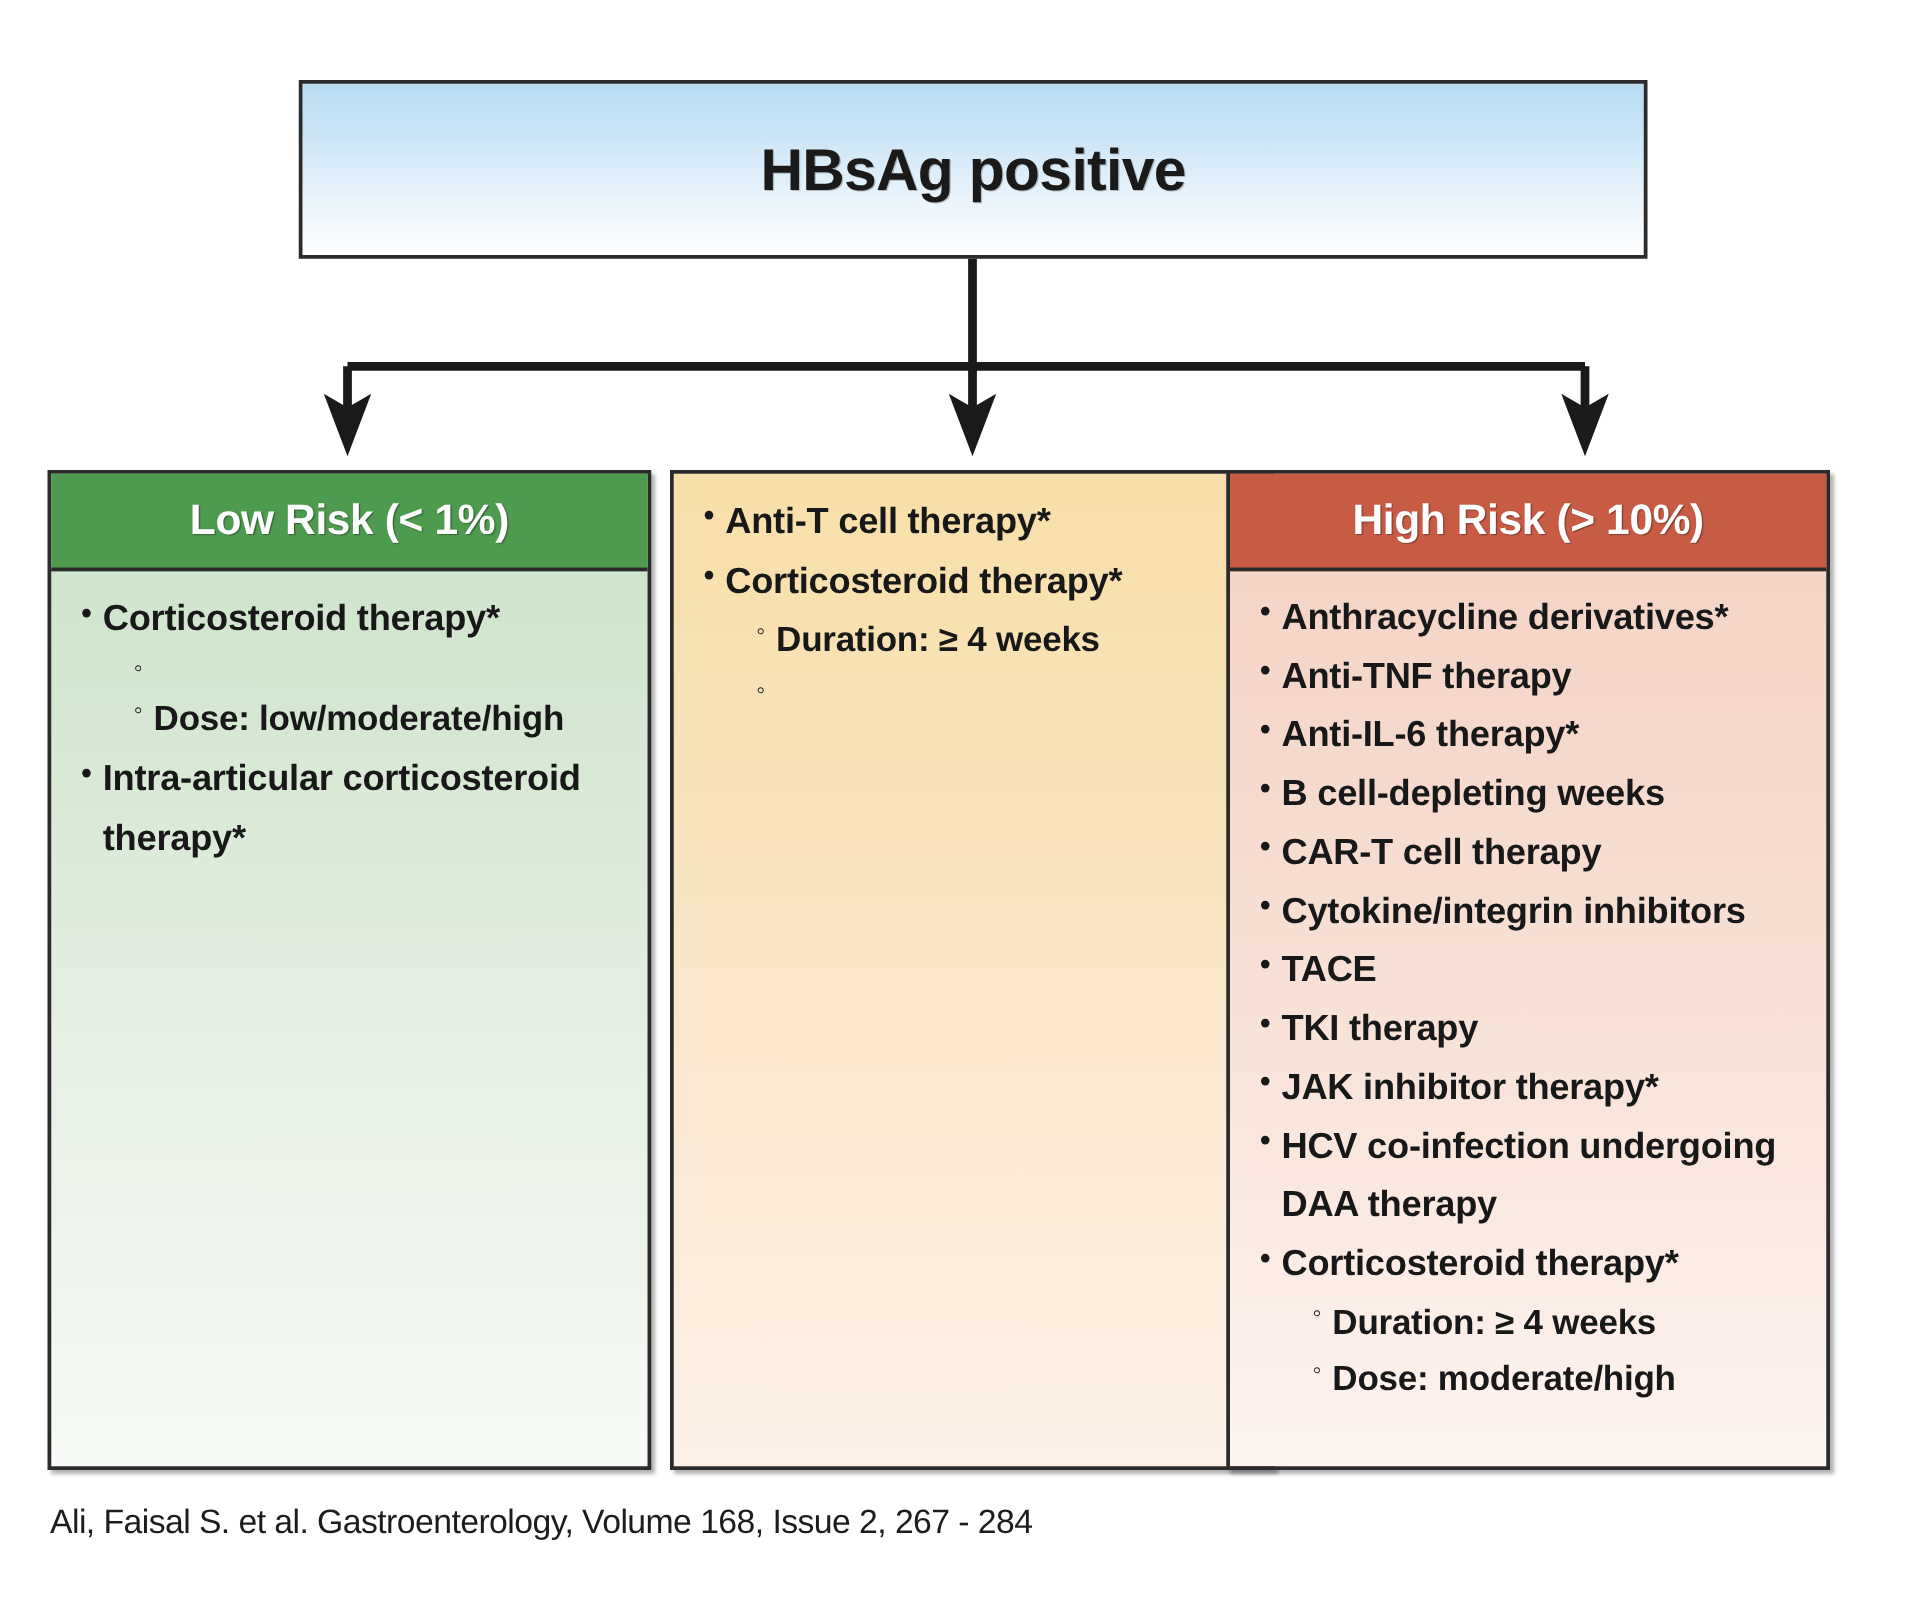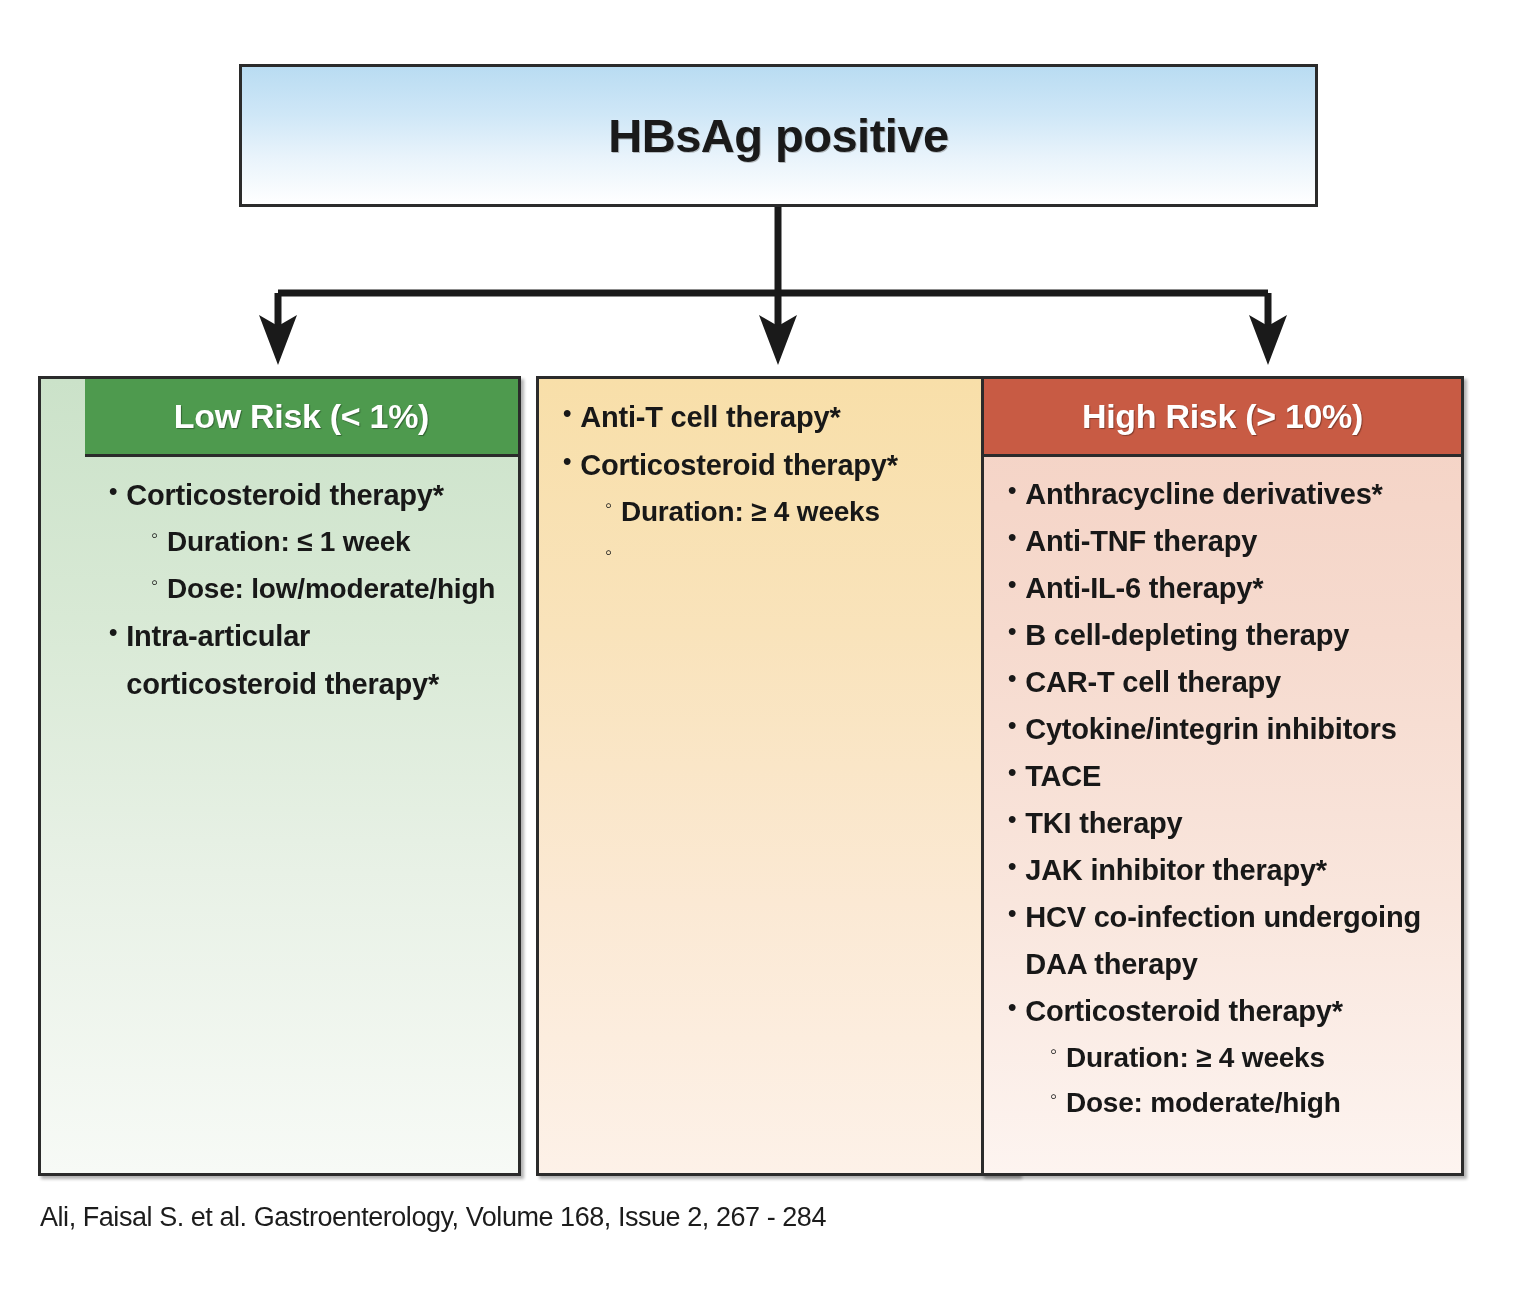--- a/index.html
+++ b/index.html
@@ -52,21 +52,21 @@
     position: absolute;
     top: 376px;
     width: 483px;
     height: 800px;
     box-sizing: border-box;
     border: 3px solid #2b2b2b;
     display: flex;
     flex-direction: column;
     box-shadow: 3px 3px 3px rgba(0,0,0,0.30);
   }
-  .col-low      { left: 38px;   background: linear-gradient(to bottom, #cbe2c9 0%, #d8e9d5 30%, #e8f1e6 62%, #f7faf6 100%); padding-left: 44px; }
+  .col-low      { left: 38px;   background: linear-gradient(to bottom, #cbe2c9 0%, #d8e9d5 30%, #e8f1e6 62%, #f7faf6 100%); }
   .col-moderate { left: 536px;  background: linear-gradient(to bottom, #f8dfa9 0%, #f9e3bb 32%, #fbe9d4 66%, #fdf1e8 100%); }
   .col-high     { left: 981px; background: linear-gradient(to bottom, #f4d2c4 0%, #f6dace 32%, #f9e6dd 66%, #fdf4f0 100%); }
 
   .col-header {
     height: 78px;
     flex: 0 0 78px;
     box-sizing: border-box;
     display: flex;
     align-items: center;
     justify-content: center;
@@ -170,21 +170,20 @@
 
 <div class="col col-low">
   <div class="col-header hdr-low">Low Risk (&lt; 1%)</div>
   <div class="col-body">
     <div class="bullet-row lvl1">
       <span class="bullet-glyph">•</span>
       <span class="bullet-text">Corticosteroid therapy*</span>
     </div>
     <div class="bullet-row lvl2">
       <span class="bullet-glyph">◦</span>
-      <span class="bullet-text">Duration: ≤ 1 week</span>
     </div>
     <div class="bullet-row lvl2">
       <span class="bullet-glyph">◦</span>
       <span class="bullet-text">Dose: low/moderate/high</span>
     </div>
     <div class="bullet-row lvl1">
       <span class="bullet-glyph">•</span>
       <span class="bullet-text">Intra-articular corticosteroid therapy*</span>
     </div>
   </div>
@@ -220,21 +219,21 @@
     <div class="bullet-row lvl1">
       <span class="bullet-glyph">•</span>
       <span class="bullet-text">Anti-TNF therapy</span>
     </div>
     <div class="bullet-row lvl1">
       <span class="bullet-glyph">•</span>
       <span class="bullet-text">Anti-IL-6 therapy*</span>
     </div>
     <div class="bullet-row lvl1">
       <span class="bullet-glyph">•</span>
-      <span class="bullet-text">B cell-depleting therapy</span>
+      <span class="bullet-text">B cell-depleting weeks</span>
     </div>
     <div class="bullet-row lvl1">
       <span class="bullet-glyph">•</span>
       <span class="bullet-text">CAR-T cell therapy</span>
     </div>
     <div class="bullet-row lvl1">
       <span class="bullet-glyph">•</span>
       <span class="bullet-text">Cytokine/integrin inhibitors</span>
     </div>
     <div class="bullet-row lvl1">

